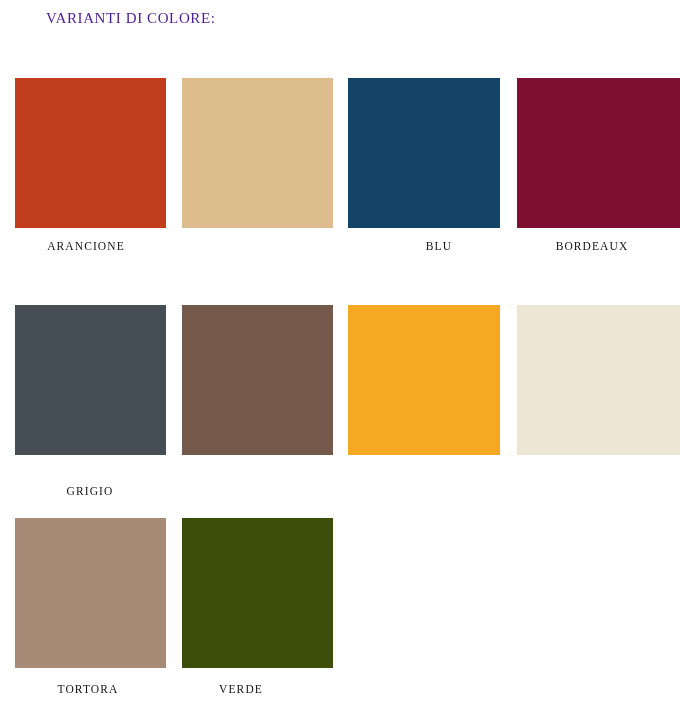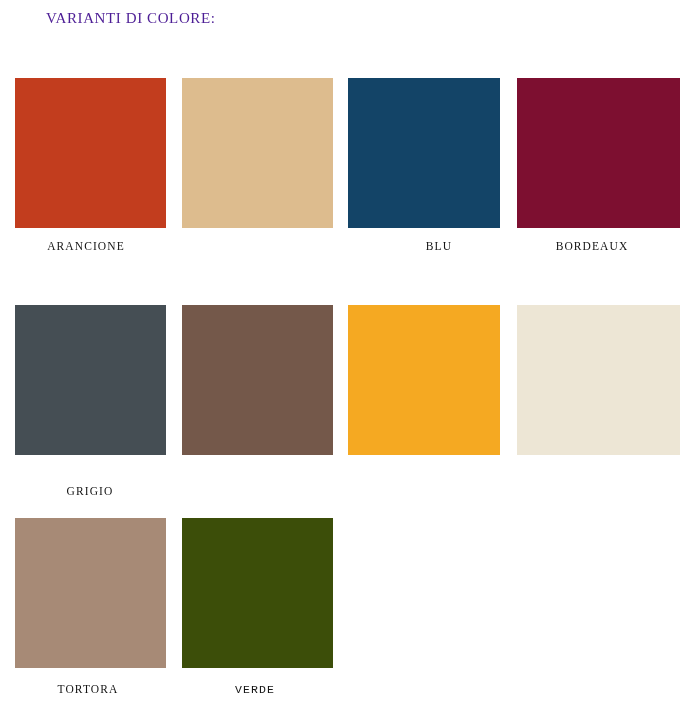--- a/index.html
+++ b/index.html
@@ -102,16 +102,16 @@
       <div class="swatch-cell" style="left: 517px; top: 305px; width: 163px; height: 150px;">
         <div class="swatch-chip" style="background: rgb(237, 230, 213);"></div>
       </div>
       <div class="swatch-cell" style="left: 15px; top: 518px; width: 151px; height: 150px;">
         <div class="swatch-chip" style="background: rgb(167, 138, 118);"></div>
       </div>
       <div class="swatch-label" style="left: -2px; top: 684px; width: 180px;">TORTORA</div>
       <div class="swatch-cell" style="left: 182px; top: 518px; width: 151px; height: 150px;">
         <div class="swatch-chip" style="background: rgb(60, 78, 9);"></div>
       </div>
-      <div class="swatch-label" style="left: 165px; top: 684px; width: 180px; font-family: Liberation Mono, monospace;">VERDE</div>
+      <div class="swatch-label" style="left: 151px; top: 684px; width: 180px;">VERDE</div>
     </div>
 
 </div>
 
 </body></html>

